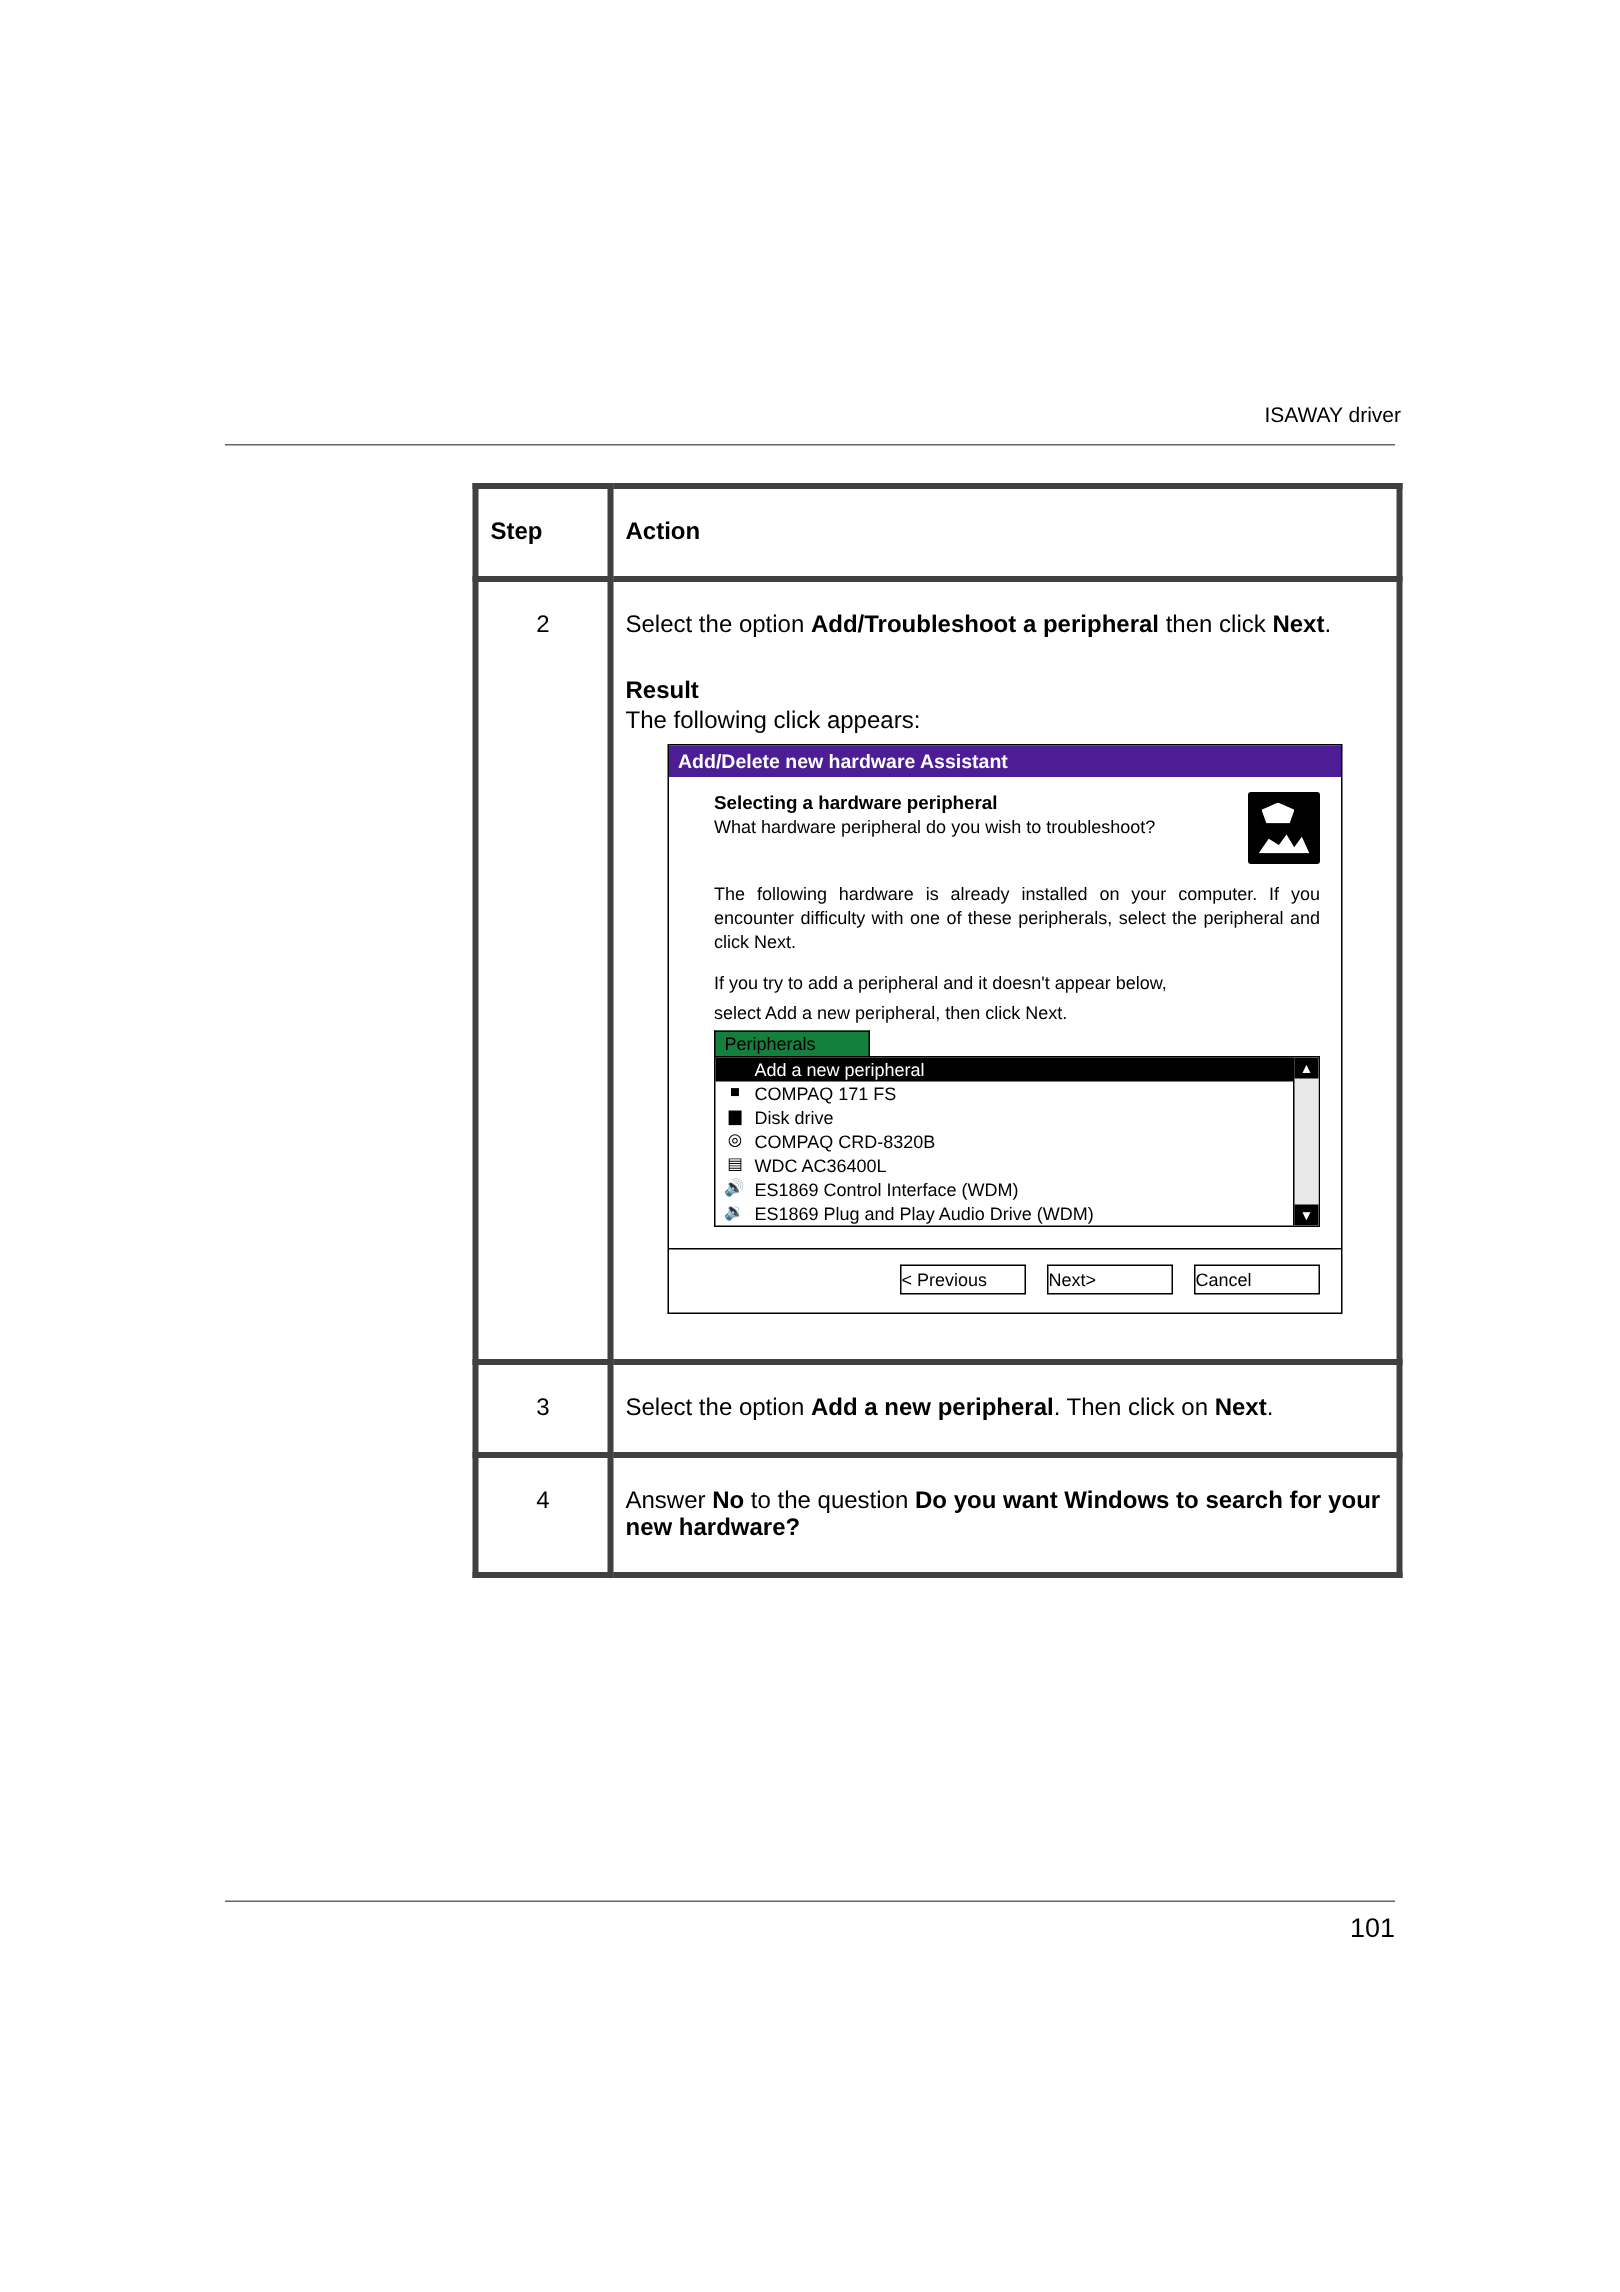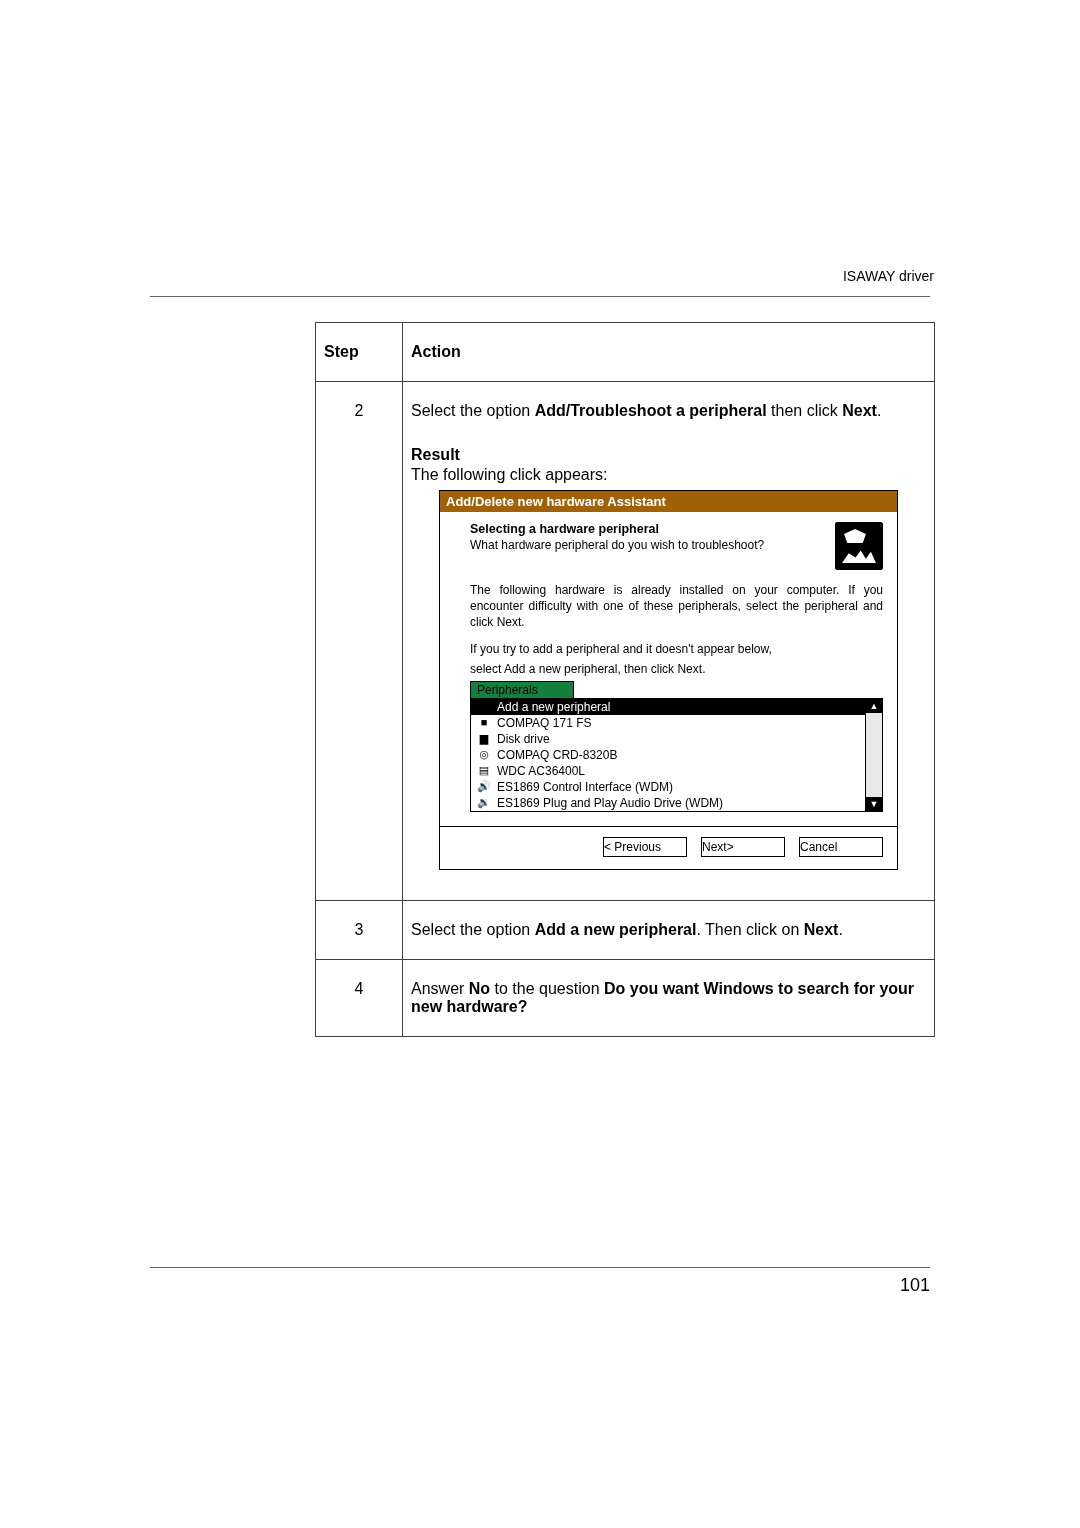--- a/index.html
+++ b/index.html
@@ -36,40 +36,40 @@
     top: 322px;
     left: 315px;
     width: 620px;
   }
   table.steps {
     border-collapse: collapse;
     width: 100%;
     font-size: 16px;
   }
   table.steps th, table.steps td {
-    border: 1px solid #404040;
+    border: 4px solid #404040;
     padding: 20px 8px;
     vertical-align: top;
     text-align: left;
   }
   table.steps th.step-col { width: 70px; }
   table.steps td.step-num { text-align: center; }
   .bold { font-weight: bold; }
   .result-label { font-weight: bold; margin-top: 26px; }
   .result-text { margin-top: 2px; }
 
   
   .dialog {
     margin: 6px 28px 10px 28px;
     border: 1.6px solid #000;
     background: #fff;
     font-size: 12px;
   }
   .dialog-title {
-    background: #a16207;
+    background: #4c1d95;
     color: #fff;
     font-weight: bold;
     padding: 3px 6px;
     font-size: 13px;
   }
   .dialog-body {
     padding: 10px 14px 12px 30px;
   }
   .dlg-head-row {
     display: flex;

